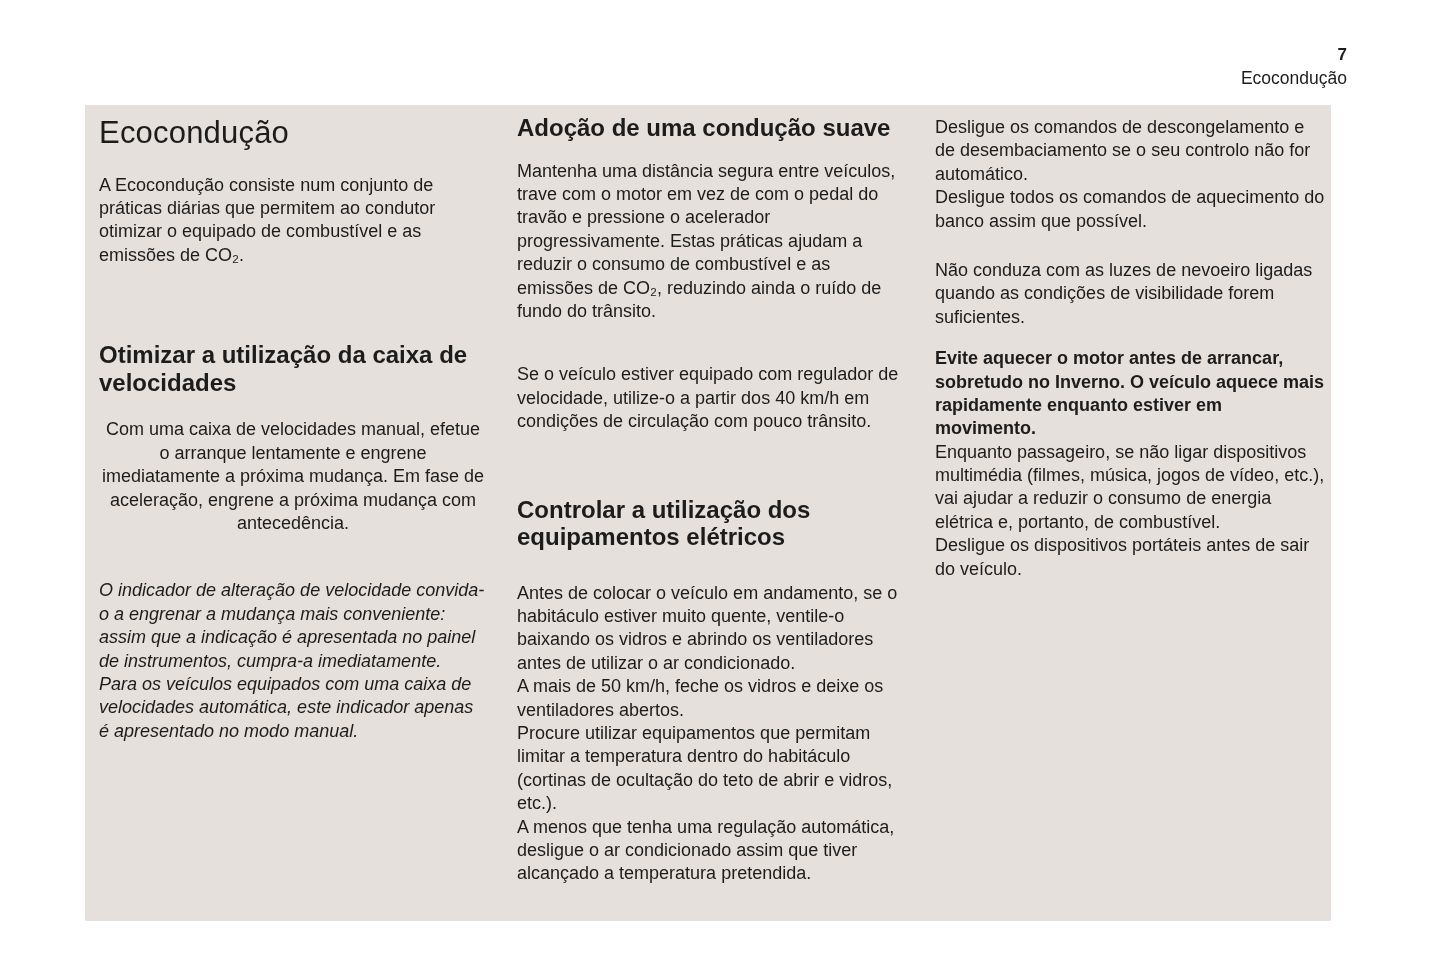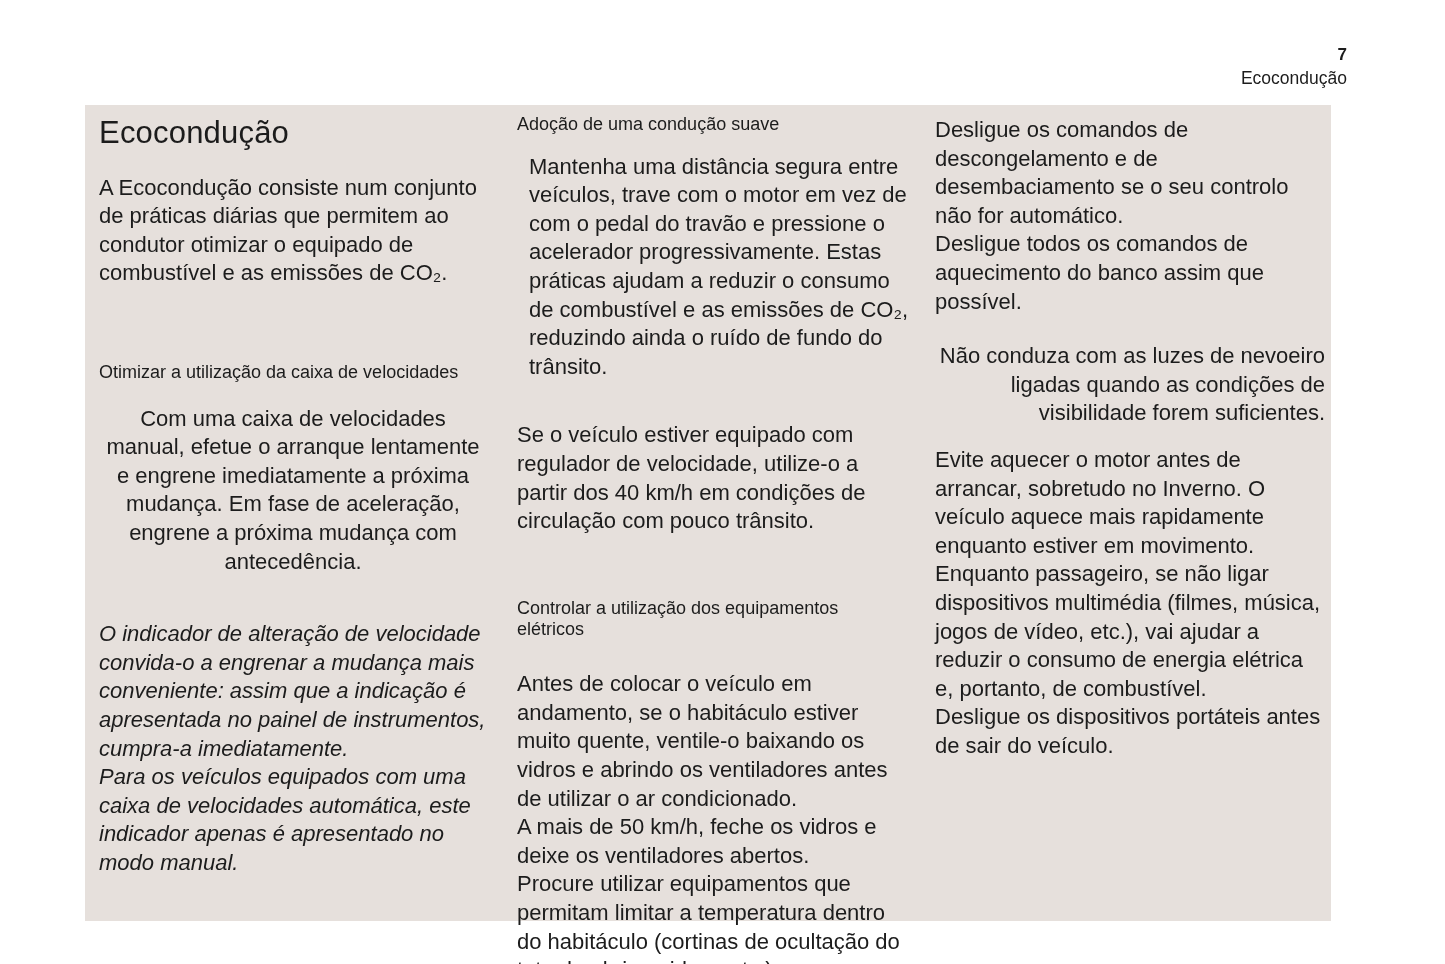--- a/index.html
+++ b/index.html
@@ -51,48 +51,48 @@
   .col-3 { left: 850px; width: 390px; }
 
   .main-title {
     font-size: 31px;
     font-weight: normal;
     letter-spacing: 0.2px;
     margin-top: 10px;
     line-height: 1.15;
   }
   .section-heading {
-    font-size: 18px;
-    font-weight: normal;
+    font-size: 24px;
+    font-weight: bold;
     line-height: 1.15;
   }
   .para {
-    font-size: 22px;
+    font-size: 18px;
     line-height: 1.3;
     white-space: pre-line;
   }
 
   
   .col-1 .intro            { margin-top: 23px; }
   .col-1 .heading-gearbox  { margin-top: 74px; }
   .col-1 .p1               { margin-top: 22px; text-align: center; }
   .col-1 .p2               { margin-top: 54px; }
   .col-1 .p3               { margin-top: 44px; font-style: italic; }
 
   
   .col-2 .heading-smooth   { margin-top: 9px; }
-  .col-2 .p1               { margin-top: 18px; margin-left: 12px; }
+  .col-2 .p1               { margin-top: 18px; }
   .col-2 .p2               { margin-top: 40px; }
   .col-2 .heading-electric { margin-top: 62px; }
   .col-2 .p3               { margin-top: 31px; }
 
   
   .col-3 .p1               { margin-top: 11px; }
-  .col-3 .p2               { margin-top: 26px; text-align: right; }
-  .col-3 .p3               { margin-top: 18px; }
+  .col-3 .p2               { margin-top: 26px; }
+  .col-3 .p3               { margin-top: 18px; font-weight: bold; }
   .col-3 .p4               { }
 </style>
 </head>
 <body>
 
 <div class="page">
 
   <div class="page-corner">
     <span class="num">7</span>
     <span class="chapter">Ecocondução</span>

